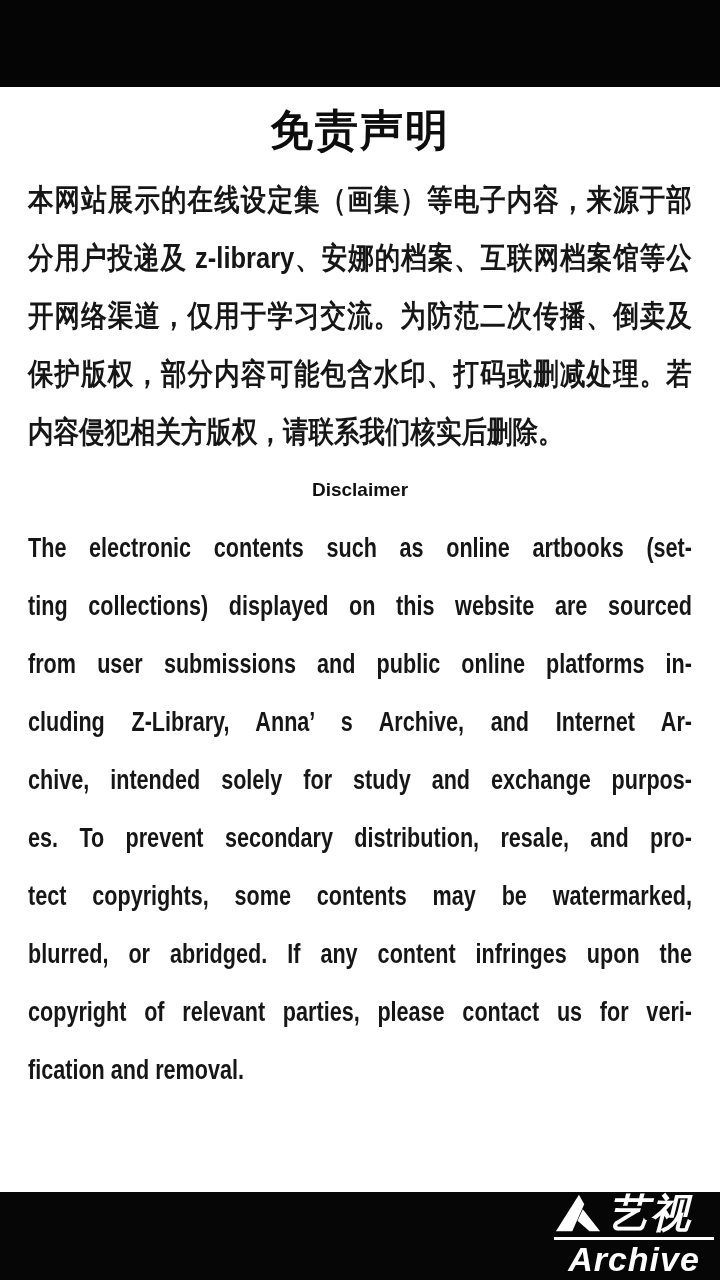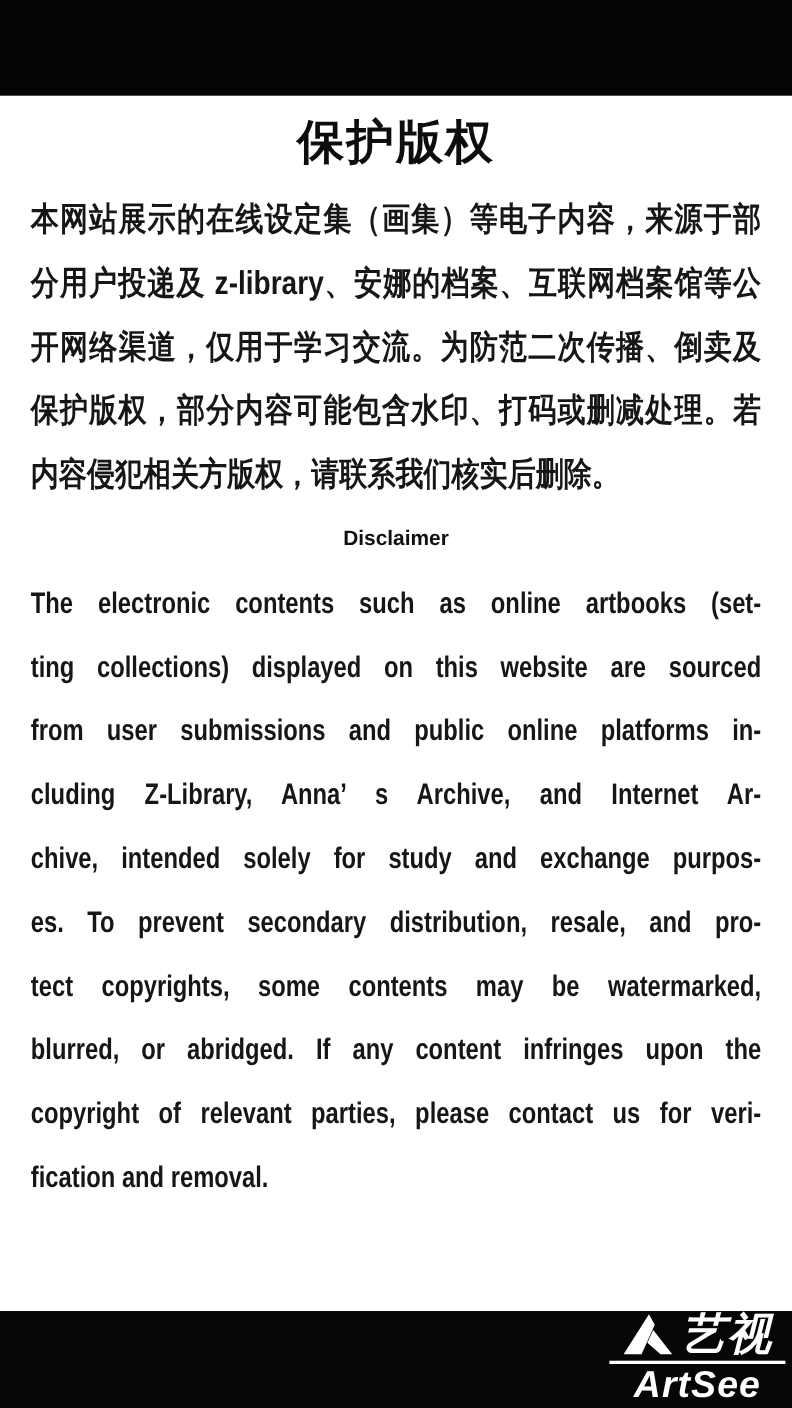--- a/index.html
+++ b/index.html
@@ -79,21 +79,21 @@
   }
   .logo {
     position: absolute;
     right: 6px; bottom: 2px;
     width: 160px;
     color: #ffffff;
   }
   .logo-row {
     display: flex;
     align-items: flex-end;
-    justify-content: center;
+    justify-content: flex-start;
     border-bottom: 3px solid #ffffff;
     padding-bottom: 2px;
   }
   .logo-icon {
     width: 48px; height: 44px;
     display: block;
     margin-right: 6px;
   }
   .brand-cn {
     font-size: 40px;
@@ -111,21 +111,21 @@
     line-height: 38px;
     letter-spacing: 1px;
   }
 </style>
 </head>
 <body>
 
 <div class="top-bar"></div>
 
 <div class="content">
-  <div class="title-cn">保护版权</div>
+  <div class="title-cn">免责声明</div>
   <div class="para-cn">
       <div class="line">本网站展示的在线设定集（画集）等电子内容，来源于部</div>
       <div class="line">分用户投递及 z-library、安娜的档案、互联网档案馆等公</div>
       <div class="line">开网络渠道，仅用于学习交流。为防范二次传播、倒卖及</div>
       <div class="line">保护版权，部分内容可能包含水印、打码或删减处理。若</div>
       <div class="line">内容侵犯相关方版权，请联系我们核实后删除。</div>
     </div>
   <div class="title-en">Disclaimer</div>
   <div class="para-en">
       <div class="line">The electronic contents such as online artbooks (set-</div>
@@ -143,15 +143,15 @@
 
 <div class="bottom-bar">
   <div class="logo">
     <div class="logo-row">
       <svg class="logo-icon" viewBox="0 0 100 80" xmlns="http://www.w3.org/2000/svg">
         <polygon points="52,2 63,22 38,78 4,78" fill="#ffffff"></polygon>
         <polygon points="60,32 96,78 74,78 49,56" fill="#ffffff"></polygon>
       </svg>
       <span class="brand-cn">艺视</span>
     </div>
-    <div class="brand-en">ArtSee</div>
+    <div class="brand-en">Archive</div>
   </div>
 </div>
 
 </body></html>

